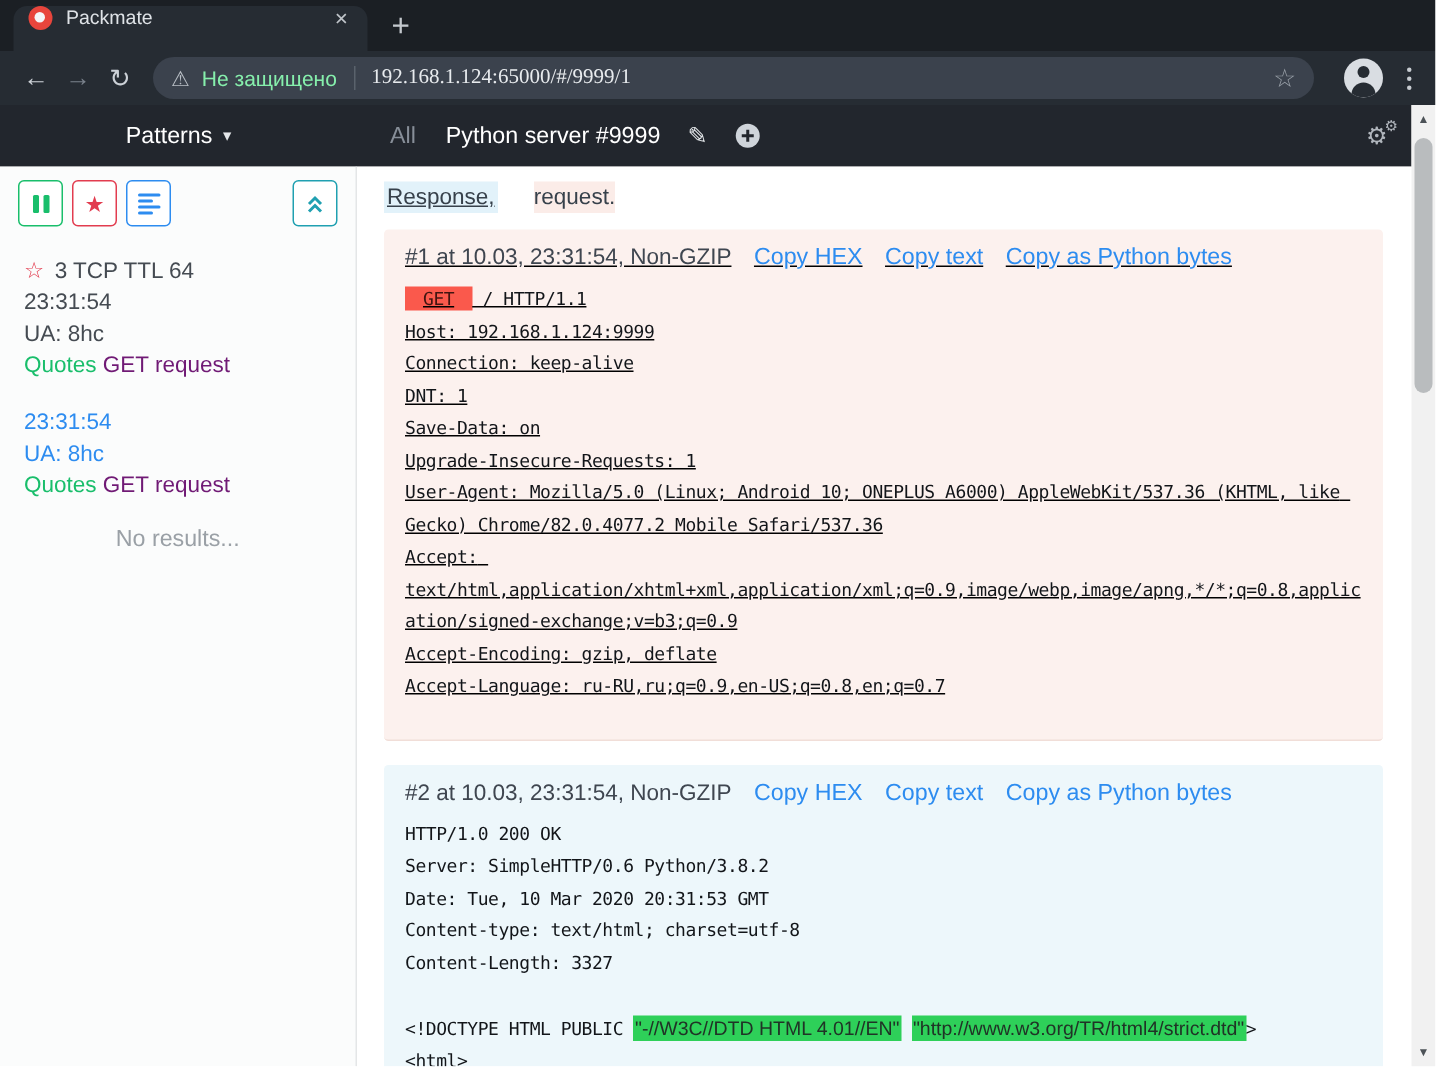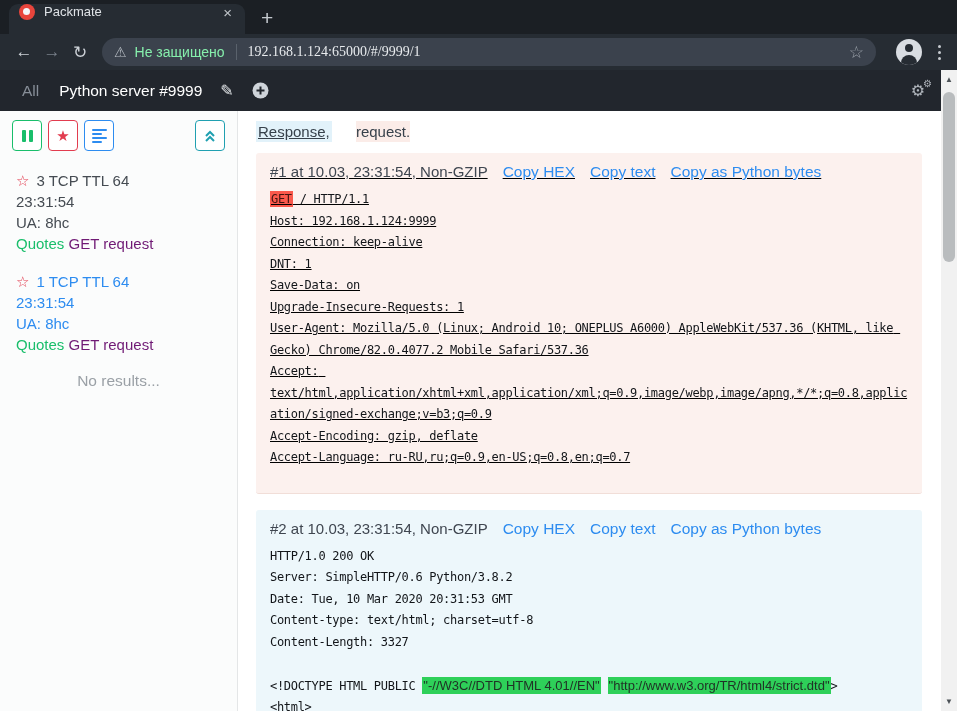--- a/index.html
+++ b/index.html
@@ -89,21 +89,21 @@
 
   .packet-card { border-radius:3px; margin-top:13px; }
   .card-request { background:#fcf1ee; border-bottom:1px solid #f1ded8;text-decoration:underline; }
   .card-response { background:#edf7fb; margin-top:16px; padding-bottom:60px; }
   .card-head { padding:10px 14px 0; display:flex; align-items:baseline; gap:15px;
     font-size:15px; color:#3f4650; }
   .card-action { color:#2d8cf0; font-size:15.5px; cursor:pointer; text-decoration:none; }
   .card-body { padding:8px 14px 24px; font-family:"DejaVu Sans Mono", monospace;
     font-size:12px; line-height:21.5px; letter-spacing:-0.3px; color:#121519;
     white-space:pre-wrap; overflow-wrap:break-word; }
-  mark.mk-red { background:#fa594c; color:#411511; padding:1px 1px; }
+  mark.mk-red { background:#fa594c; color:#411511; padding:1px 12px; }
   mark.mk-green { background:#2ed059; color:#203326; padding:1px 1px;
     font-family:"Liberation Sans", sans-serif; font-size:13px; letter-spacing:0; }
 
   
   .scrollbar-col { width:16px; background:#f1f1f1; position:relative; flex:0 0 16px; }
   .sb-arrow { position:absolute; left:0; width:16px; text-align:center;
     color:#4c5257; font-size:8px; }
   .sb-up { top:5px; }
   .sb-down { bottom:5px; }
   .sb-thumb { position:absolute; top:22px; left:2px; width:12px; height:170px;
@@ -137,20 +137,24 @@
       <i></i>
       <i></i>
       <i></i>
     </span>
 </div>
 
 <div class="below">
   <div class="app-col">
 
     <div class="appheader">
+      <div class="appheader-left">
+        <span>Patterns</span>
+        <span class="caret">▾</span>
+      </div>
       <div class="app-tabs">
           <span class="ptab">All</span>
           <span class="ptab active">Python server #9999</span>
         </div>
       <span class="pencil-icon" style="margin-left:18px;">✎</span>
       <svg style="margin-left:18px;" width="17" height="17">
         <circle cx="8.5" cy="8.5" r="8" fill="#cfd4da"></circle>
         <path d="M8.5 4.5v8M4.5 8.5h8" stroke="#22262d" stroke-width="2"></path>
       </svg>
       <span class="gears">
@@ -188,21 +192,20 @@
           </div>
         </div>
         <div class="stream-list">
             <div class="stream-item">
               <div class="stream-line"><span class="stream-star">☆</span><span>3 TCP TTL 64</span></div>
               <div>23:31:54</div>
               <div>UA: 8hc</div>
               <div><span class="tag-green">Quotes</span> <span class="tag-red">GET request</span></div>
             </div>
             <div class="stream-item selected">
-              <div class="stream-line"><span class="stream-star">☆</span><span>1 TCP TTL 64</span></div>
               <div>23:31:54</div>
               <div>UA: 8hc</div>
               <div><span class="tag-green">Quotes</span> <span class="tag-red">GET request</span></div>
             </div>
           </div>
         <div class="empty-text">No results...</div>
       </div>
 
       <div class="main">
         <div class="legend"><span class="hl-response">Response,</span> <span class="hl-request">request.</span></div>

